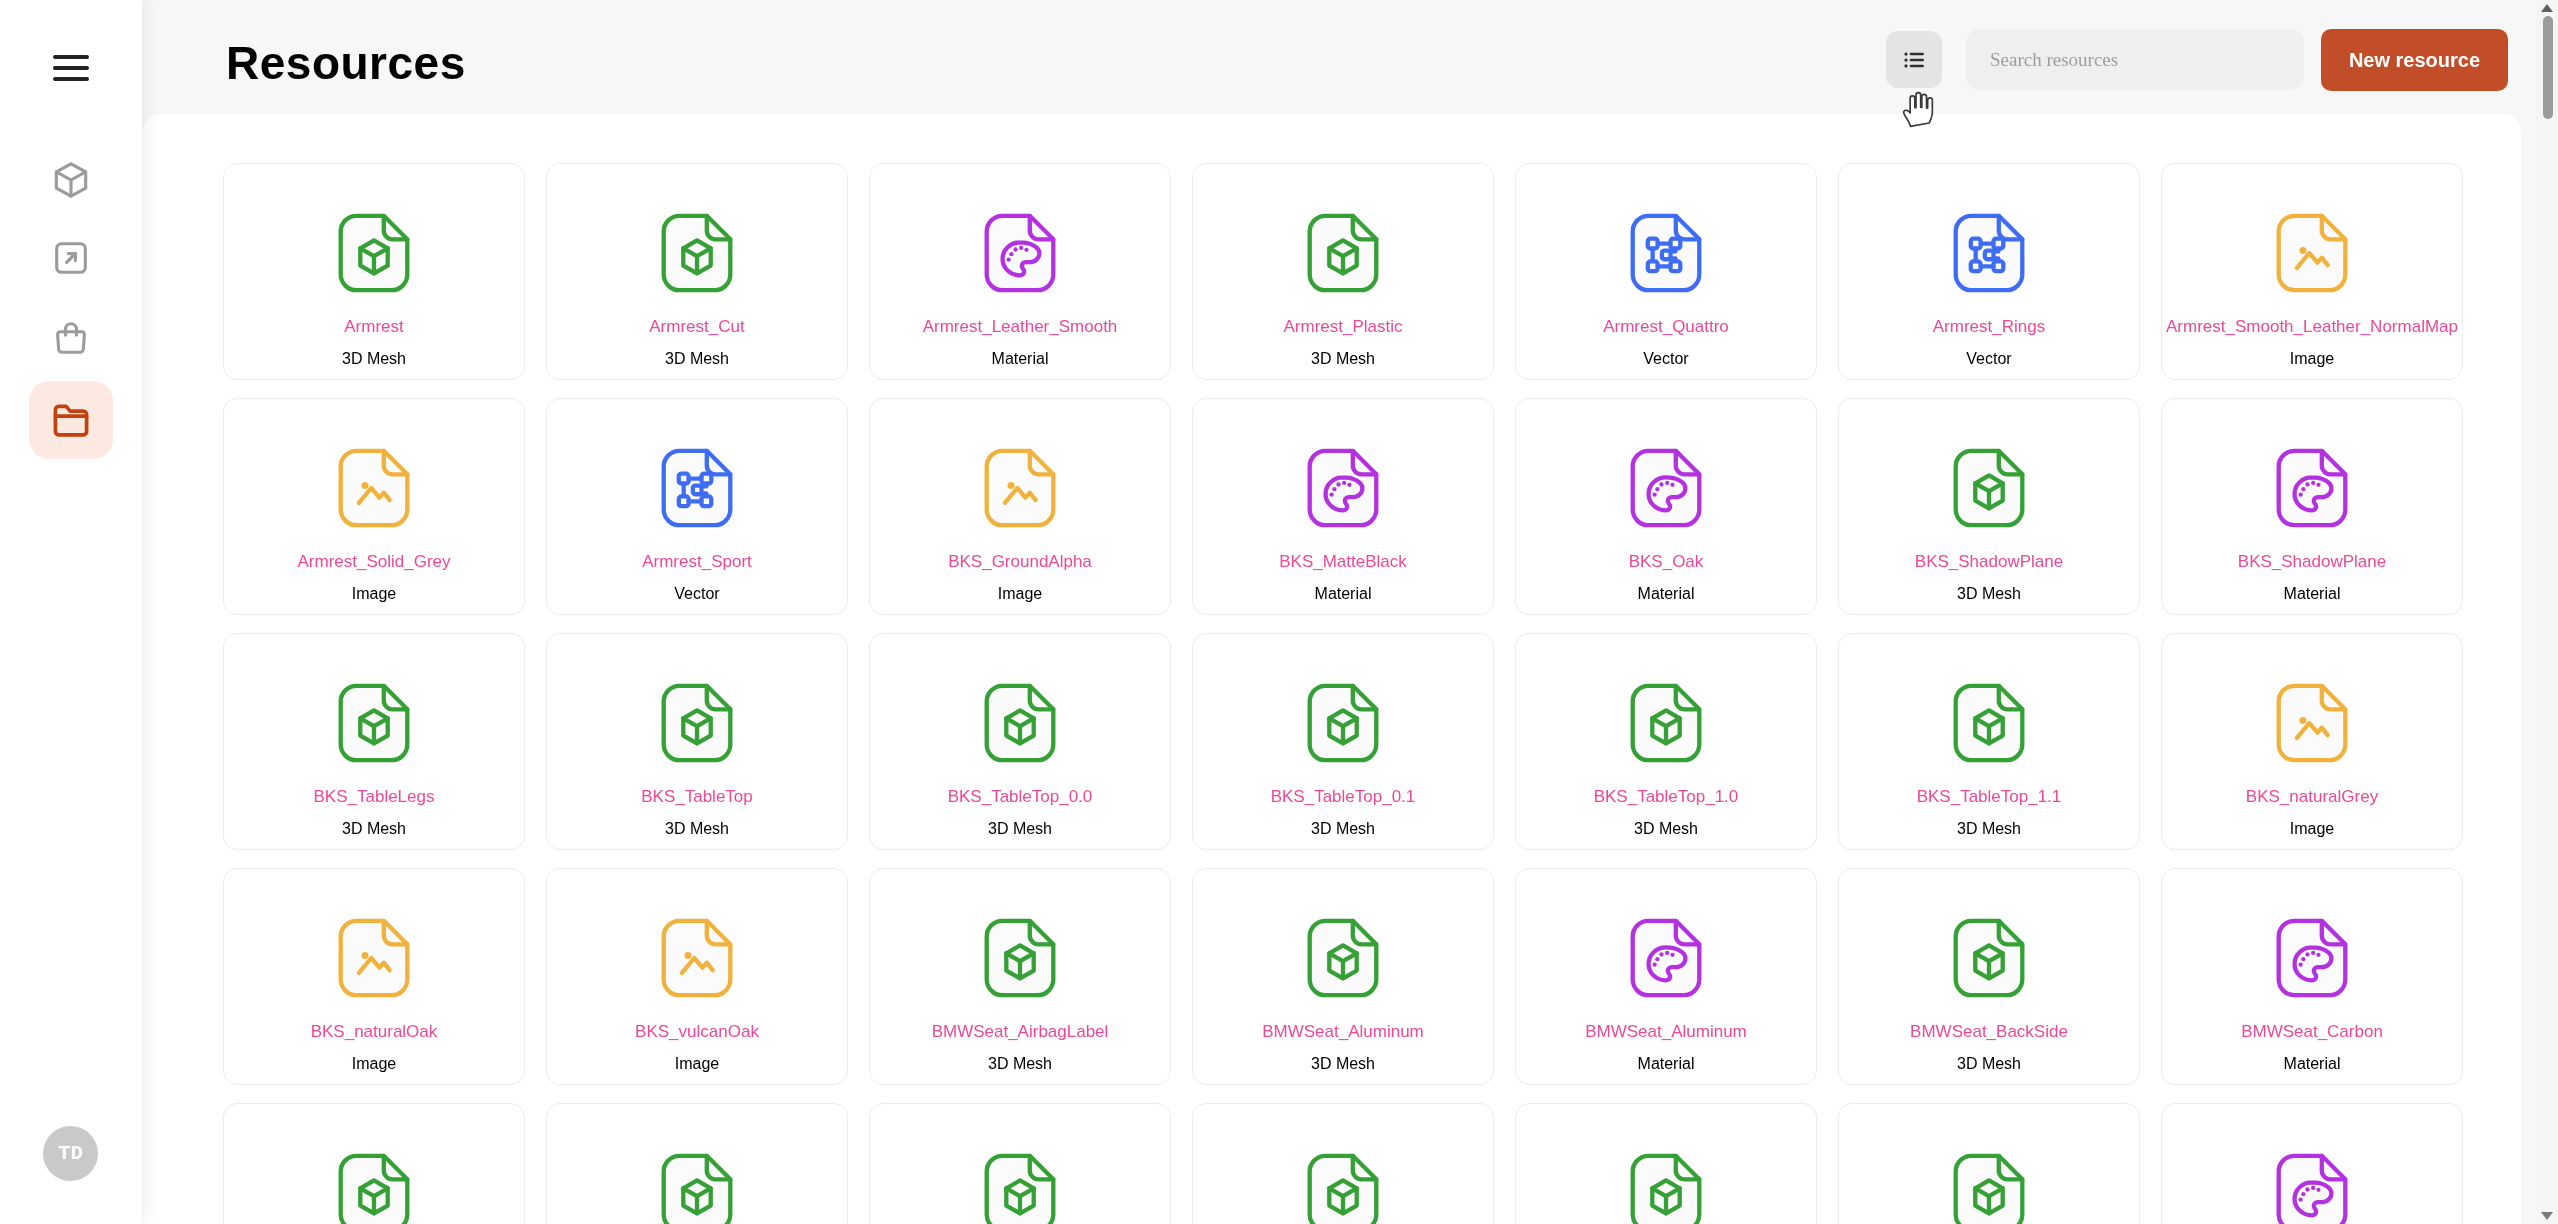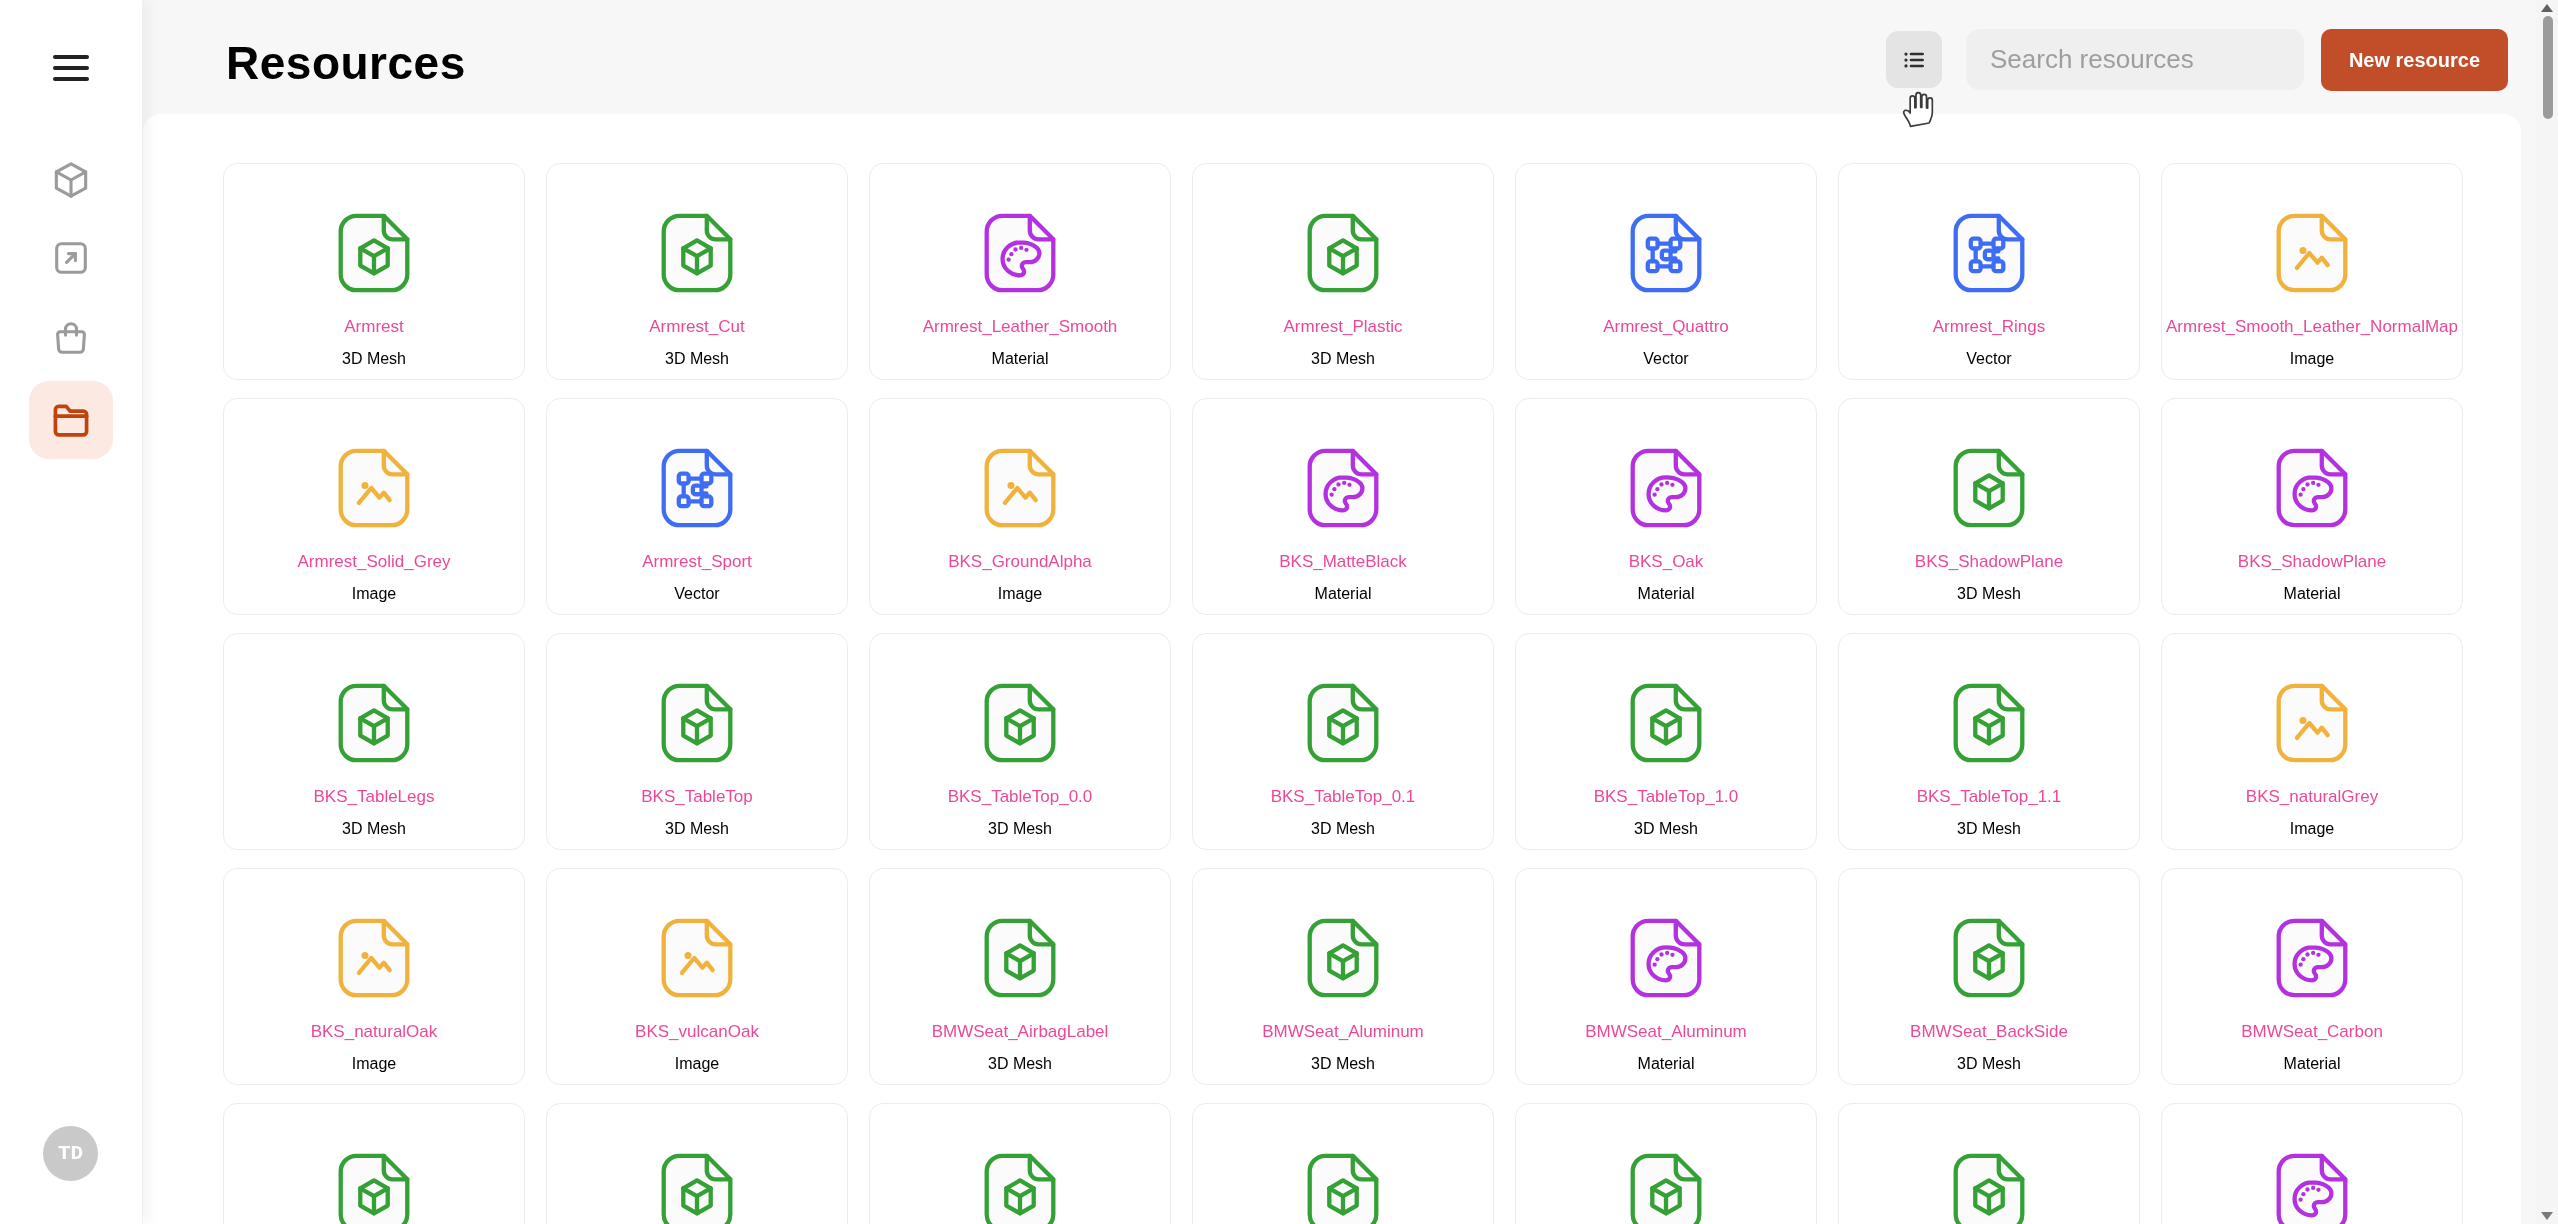--- a/index.html
+++ b/index.html
@@ -24,21 +24,21 @@
 
   
   .page-title { position:absolute; left:183px; top:36px; font-size:46px;
     font-weight:700; color:#000000; letter-spacing:0.5px;margin-left:43px; }
   .view-toggle { position:absolute; left:1886px; top:31px; width:56px; height:57px;
     border-radius:12px; background:#e4e4e4; border:none; display:flex;
     align-items:center; justify-content:center; cursor:pointer; }
   .view-toggle svg { width:26px; height:26px; }
   .search-box { position:absolute; left:1966px; top:29px; width:338px; height:61px;
     border-radius:14px; background:#efefef; border:none; padding:0 24px;
-    font-size:26px; color:#4d7c0f; font-family:Liberation Sans, sans-serif; outline:none; }
+    font-size:19px; color:#4d7c0f; font-family:Liberation Serif, serif; outline:none; }
   .search-box::placeholder { color:#9e9e9e; }
   .new-resource-btn { position:absolute; left:2321px; top:29px; width:187px; height:62px;
     border-radius:10px; border:none; color:#ffffff; font-size:20px; font-weight:700;
     font-family:"Liberation Sans", sans-serif; cursor:pointer; }
 
   
   .panel { position:absolute; left:143px; top:114px; width:2378px; height:1110px;
     background:#ffffff; border-radius:18px 18px 0 0; overflow:hidden; }
   .grid { display:grid; grid-template-columns:repeat(7, 302px);
     column-gap:21px; row-gap:18px; padding:49px 54px 0 80px; }

